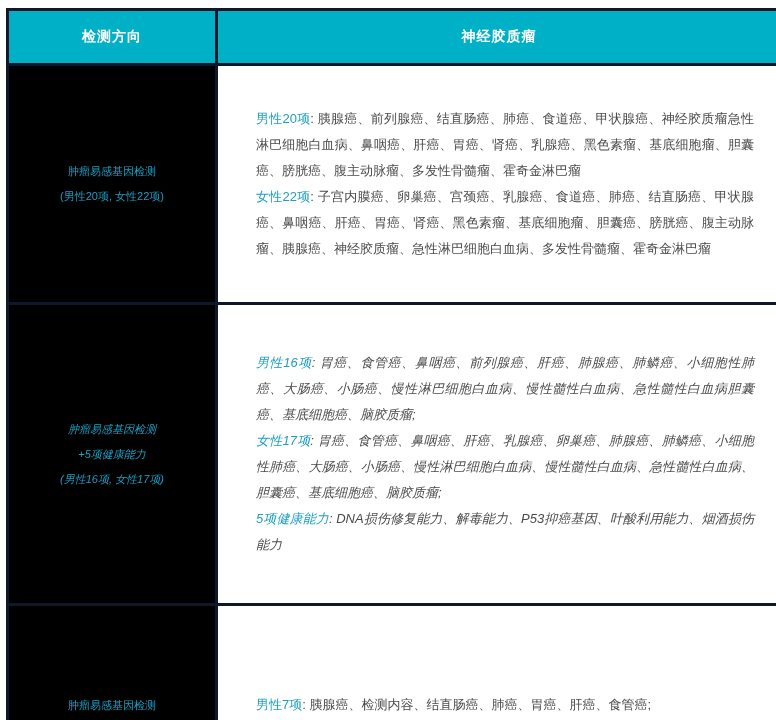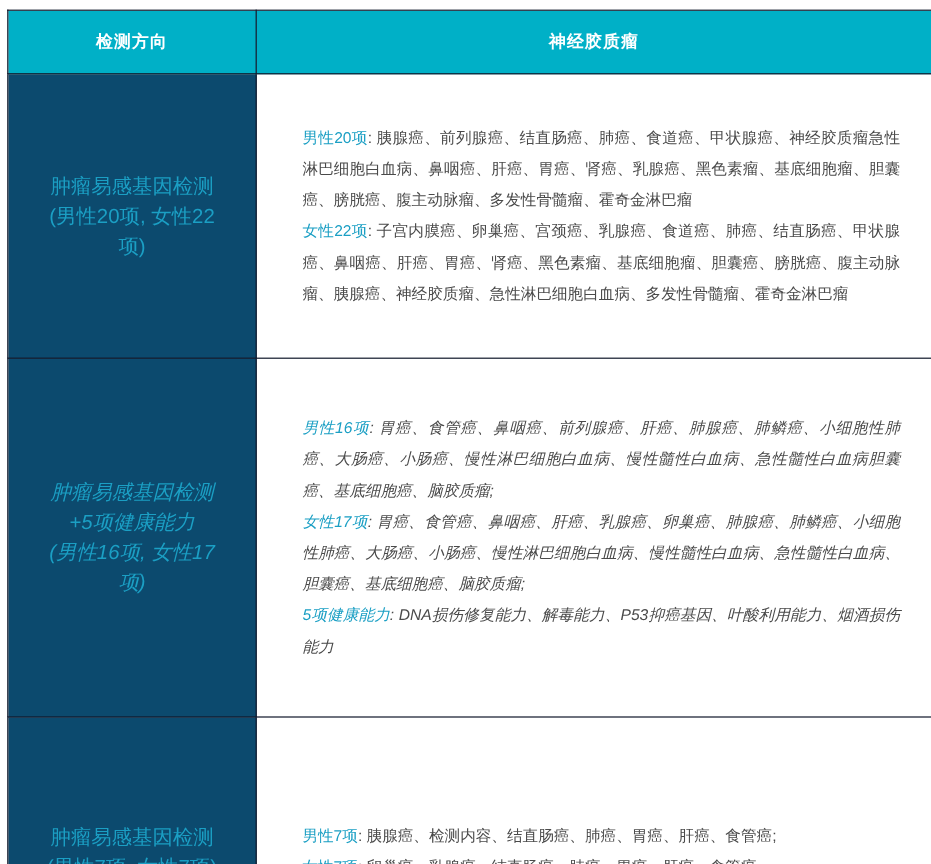--- a/index.html
+++ b/index.html
@@ -19,40 +19,40 @@
     box-sizing: border-box;
     padding: 8px 6px 6px 6px;
   }
   table.detect-table {
     border-collapse: collapse;
     width: 764px;
     table-layout: fixed;
   }
   table.detect-table th,
   table.detect-table td {
-    border: 1px solid #0f172a;
+    border: 3px solid #0f172a;
     vertical-align: middle;
   }
   thead th {
     background: #00b0c7;
     color: #ffffff;
     font-size: 14px;
     font-weight: bold;
     letter-spacing: 1px;
     height: 50px;
     border: 1px solid #00b0c7;
   }
   thead th.col-dir { width: 204px; }
   thead th.col-content { width: 560px; }
 
   td.dir-cell {
-    background: #0c4a6e;
+    background: #000000;
     text-align: center;
     color: #1b9fc4;
-    font-size: 17px;
+    font-size: 11px;
     line-height: 25px;
     padding: 10px 28px;
     border-left: 1px solid #dceef4;
     border-right: 1px solid #dceef4;
     border-top: 1px solid #dceef4;
     border-bottom: 1px solid #dceef4;
   }
   td.dir-cell .dir-line { display: block; }
 
   td.content-cell {

